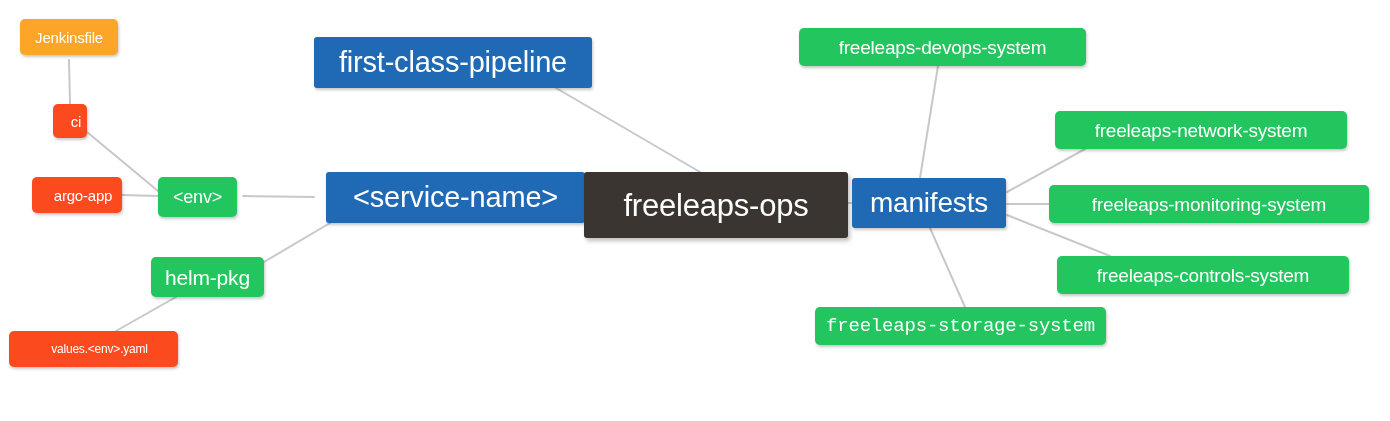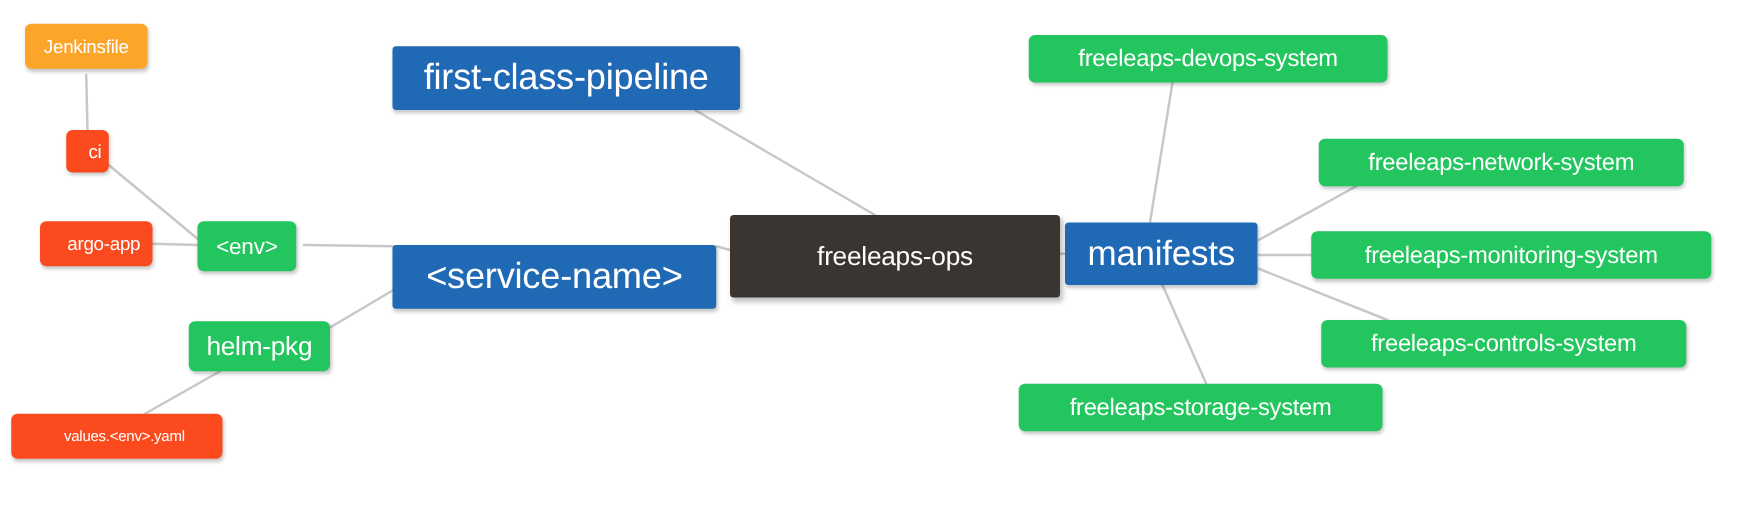--- a/index.html
+++ b/index.html
@@ -69,22 +69,22 @@
       <line x1="930" y1="228" x2="965" y2="307" stroke="#c8c8c8" stroke-width="2" stroke-linecap="round"></line>
     </svg>
   <div id="node-layer">
       <div class="node orange" style="left: 20px; top: 19px; width: 98px; height: 36px; font-size: 15px;">Jenkinsfile</div>
       <div class="node red" style="left: 53px; top: 104px; width: 34px; height: 34px; font-size: 15px;">ci</div>
       <div class="node red" style="left: 32px; top: 177px; width: 90px; height: 36px; font-size: 15px;">argo-app</div>
       <div class="node green" style="left: 158px; top: 177px; width: 79px; height: 40px; font-size: 18px;">&lt;env&gt;</div>
       <div class="node green" style="left: 151px; top: 257px; width: 113px; height: 40px; font-size: 21px;">helm-pkg</div>
       <div class="node red" style="left: 9px; top: 331px; width: 169px; height: 36px; font-size: 12px;">values.&lt;env&gt;.yaml</div>
       <div class="node blue" style="left: 314px; top: 37px; width: 278px; height: 51px; font-size: 29px;">first-class-pipeline</div>
-      <div class="node blue" style="left: 314px; top: 172px; width: 259px; height: 51px; font-size: 29px; margin-top: 24px;">&lt;service-name&gt;</div>
-      <div class="node root" style="left: 584px; top: 172px; width: 264px; height: 66px; font-size: 21px;">freeleaps-ops</div>
+      <div class="node blue" style="left: 326px; top: 172px; width: 259px; height: 51px; font-size: 29px;">&lt;service-name&gt;</div>
+      <div class="node root" style="left: 584px; top: 172px; width: 264px; height: 66px; font-size: 31px;">freeleaps-ops</div>
       <div class="node blue" style="left: 852px; top: 178px; width: 154px; height: 50px; font-size: 28px;">manifests</div>
-      <div class="node green" style="left: 799px; top: 28px; width: 287px; height: 38px; font-size: 19px; margin-left: 24px;">freeleaps-devops-system</div>
+      <div class="node green" style="left: 799px; top: 28px; width: 287px; height: 38px; font-size: 19px;">freeleaps-devops-system</div>
       <div class="node green" style="left: 1055px; top: 111px; width: 292px; height: 38px; font-size: 19px;">freeleaps-network-system</div>
       <div class="node green" style="left: 1049px; top: 185px; width: 320px; height: 38px; font-size: 19px;">freeleaps-monitoring-system</div>
       <div class="node green" style="left: 1057px; top: 256px; width: 292px; height: 38px; font-size: 19px;">freeleaps-controls-system</div>
-      <div class="node green" style="left: 815px; top: 307px; width: 291px; height: 38px; font-size: 19px;">freeleaps-storage-system</div>
+      <div class="node green" style="left: 815px; top: 307px; width: 291px; height: 38px; font-size: 19px; font-family: Liberation Mono, monospace;">freeleaps-storage-system</div>
     </div>
 </div>
 
 </body></html>

